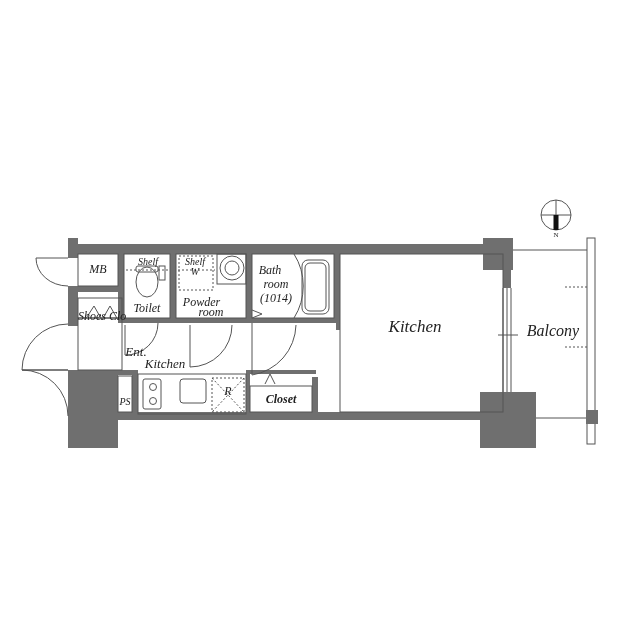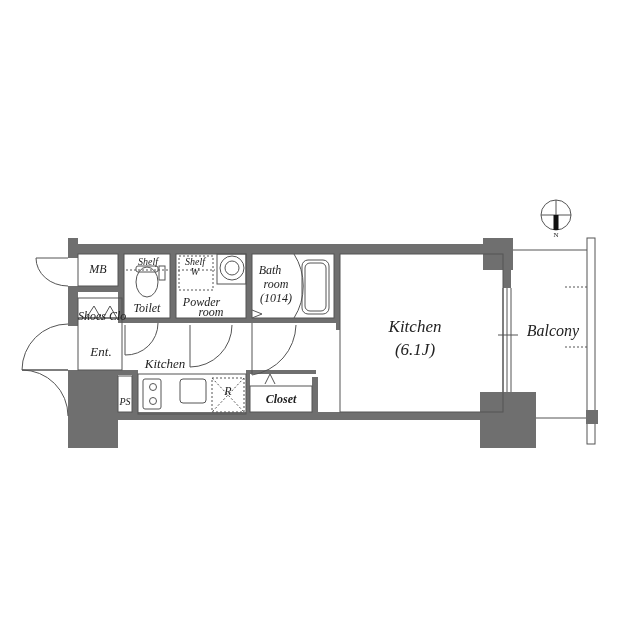--- a/index.html
+++ b/index.html
@@ -139,31 +139,30 @@
       <circle cx="556" cy="215" r="15" fill="none" stroke="#555" stroke-width="1"></circle>
       <line x1="541" y1="215" x2="571" y2="215" stroke="#555" stroke-width="1"></line>
       <line x1="556" y1="200" x2="556" y2="230" stroke="#555" stroke-width="1"></line>
       <rect x="553.5" y="215" width="5" height="15" fill="#111"></rect>
     </g>
   </svg>
 
   
   <div class="label l-md" style="left:80px; top:263px; width:36px;font-family:Liberation Serif, serif;">MB</div>
   <div class="label l-sm" style="left:78px; top:310px; width:44px; font-size:12px;">Shoes Clo</div>
-  <div class="label l-md" style="left:80px; top:345px; width:42px; font-size:13px;">Ent.</div>
+  <div class="label l-md" style="left:80px; top:345px; width:42px; font-size:13px;padding-left:35px;">Ent.</div>
   <div class="label l-sm" style="left:128px; top:256px; width:40px; font-size:10px;">Shelf</div>
   <div class="label l-md" style="left:124px; top:302px; width:46px;font-style:italic;">Toilet</div>
   <div class="label l-sm" style="left:178px; top:256px; width:34px; font-size:10px;">Shelf</div>
   <div class="label l-sm" style="left:178px; top:266px; width:34px; font-size:10px;">W</div>
   <div class="label l-md" style="left:176px; top:296px; width:51px;">Powder</div>
   <div class="label l-md" style="left:176px; top:306px; width:70px;">room</div>
   <div class="label l-md" style="left:240px; top:264px; width:60px;">Bath</div>
   <div class="label l-md" style="left:252px; top:278px; width:48px;">room</div>
   <div class="label l-md" style="left:252px; top:292px; width:48px;">(1014)</div>
   <div class="label l-md" style="left:138px; top:357px; width:54px; font-size:13px;">Kitchen</div>
   <div class="label l-sm" style="left:117px; top:396px; width:16px;">PS</div>
   <div class="label l-md" style="left:212px; top:385px; width:32px;">R</div>
   <div class="label l-md" style="left:250px; top:393px; width:62px;font-weight:bold;">Closet</div>
   <div class="label l-lg" style="left:360px; top:318px; width:110px; font-size:17px;">Kitchen</div>
-  <div class="label l-lg" style="left:360px; top:341px; width:110px; font-size:17px;">(6.1J)</div>
   <div class="label l-lg" style="left:518px; top:322px; width:70px; font-size:16px;">Balcony</div>
   <div class="label" style="left:550px; top:232px; width:12px; font-size:7px; font-style:normal;">N</div>
 </div>
 
 </body></html>

